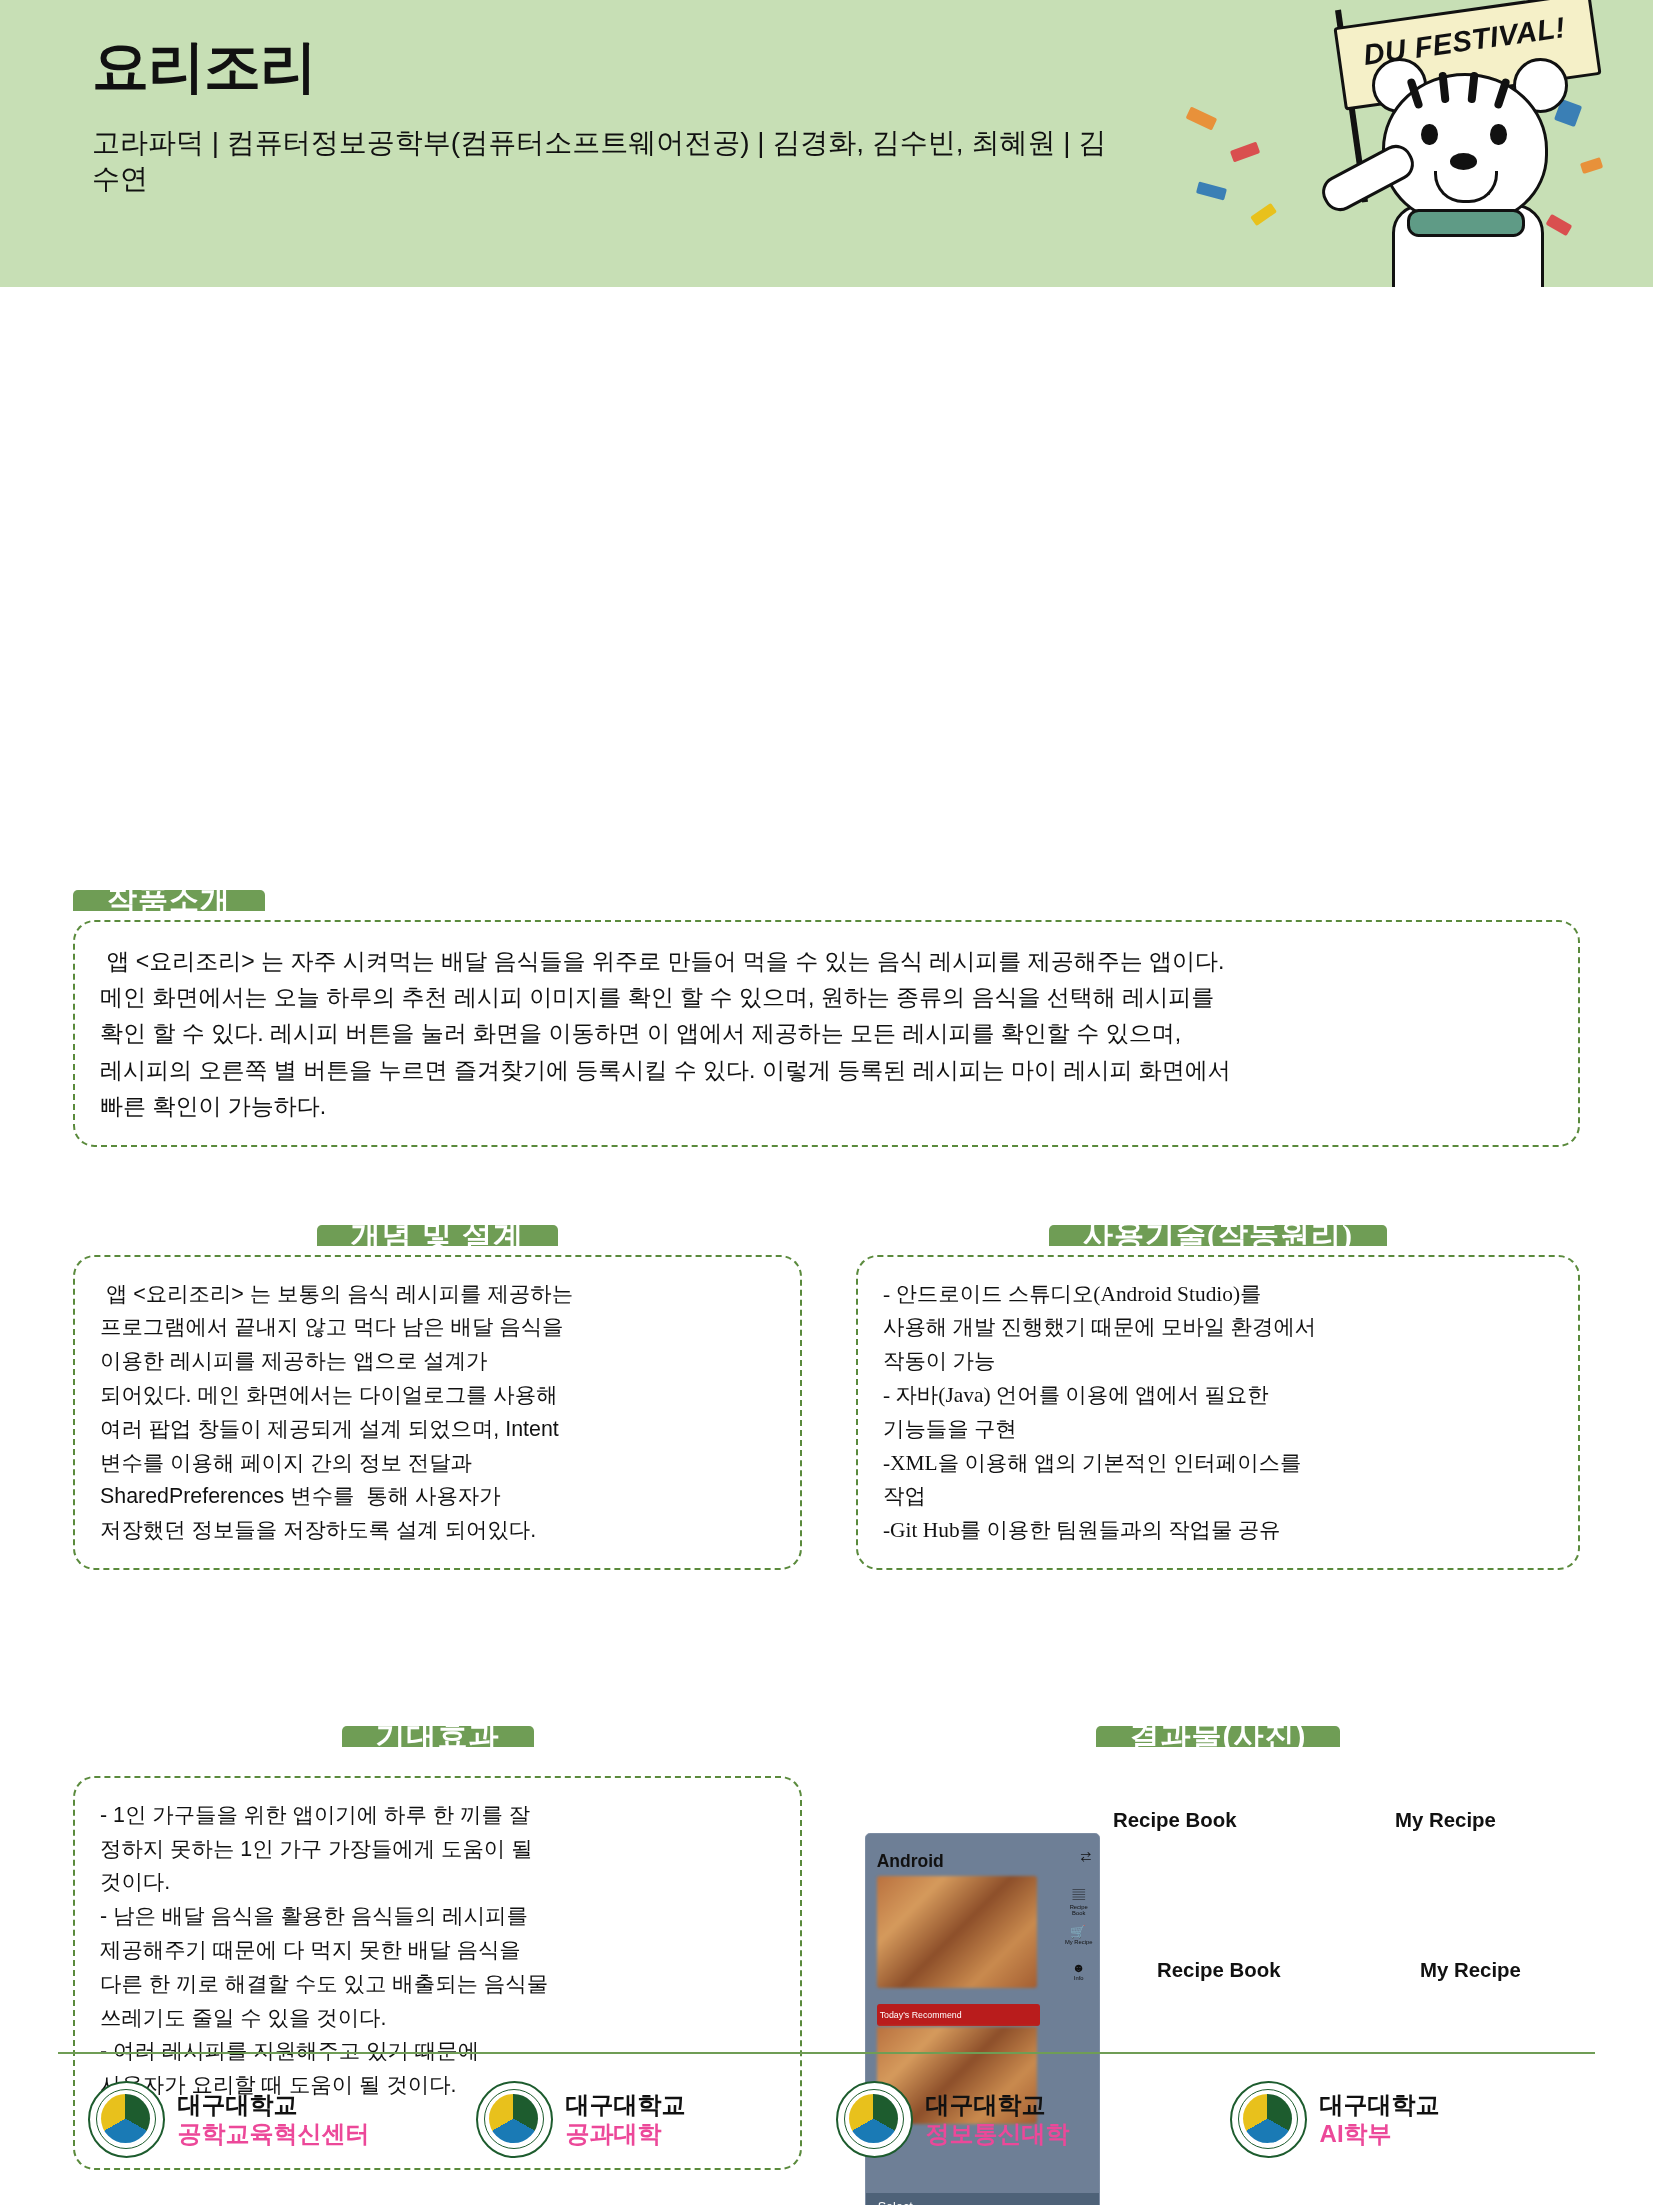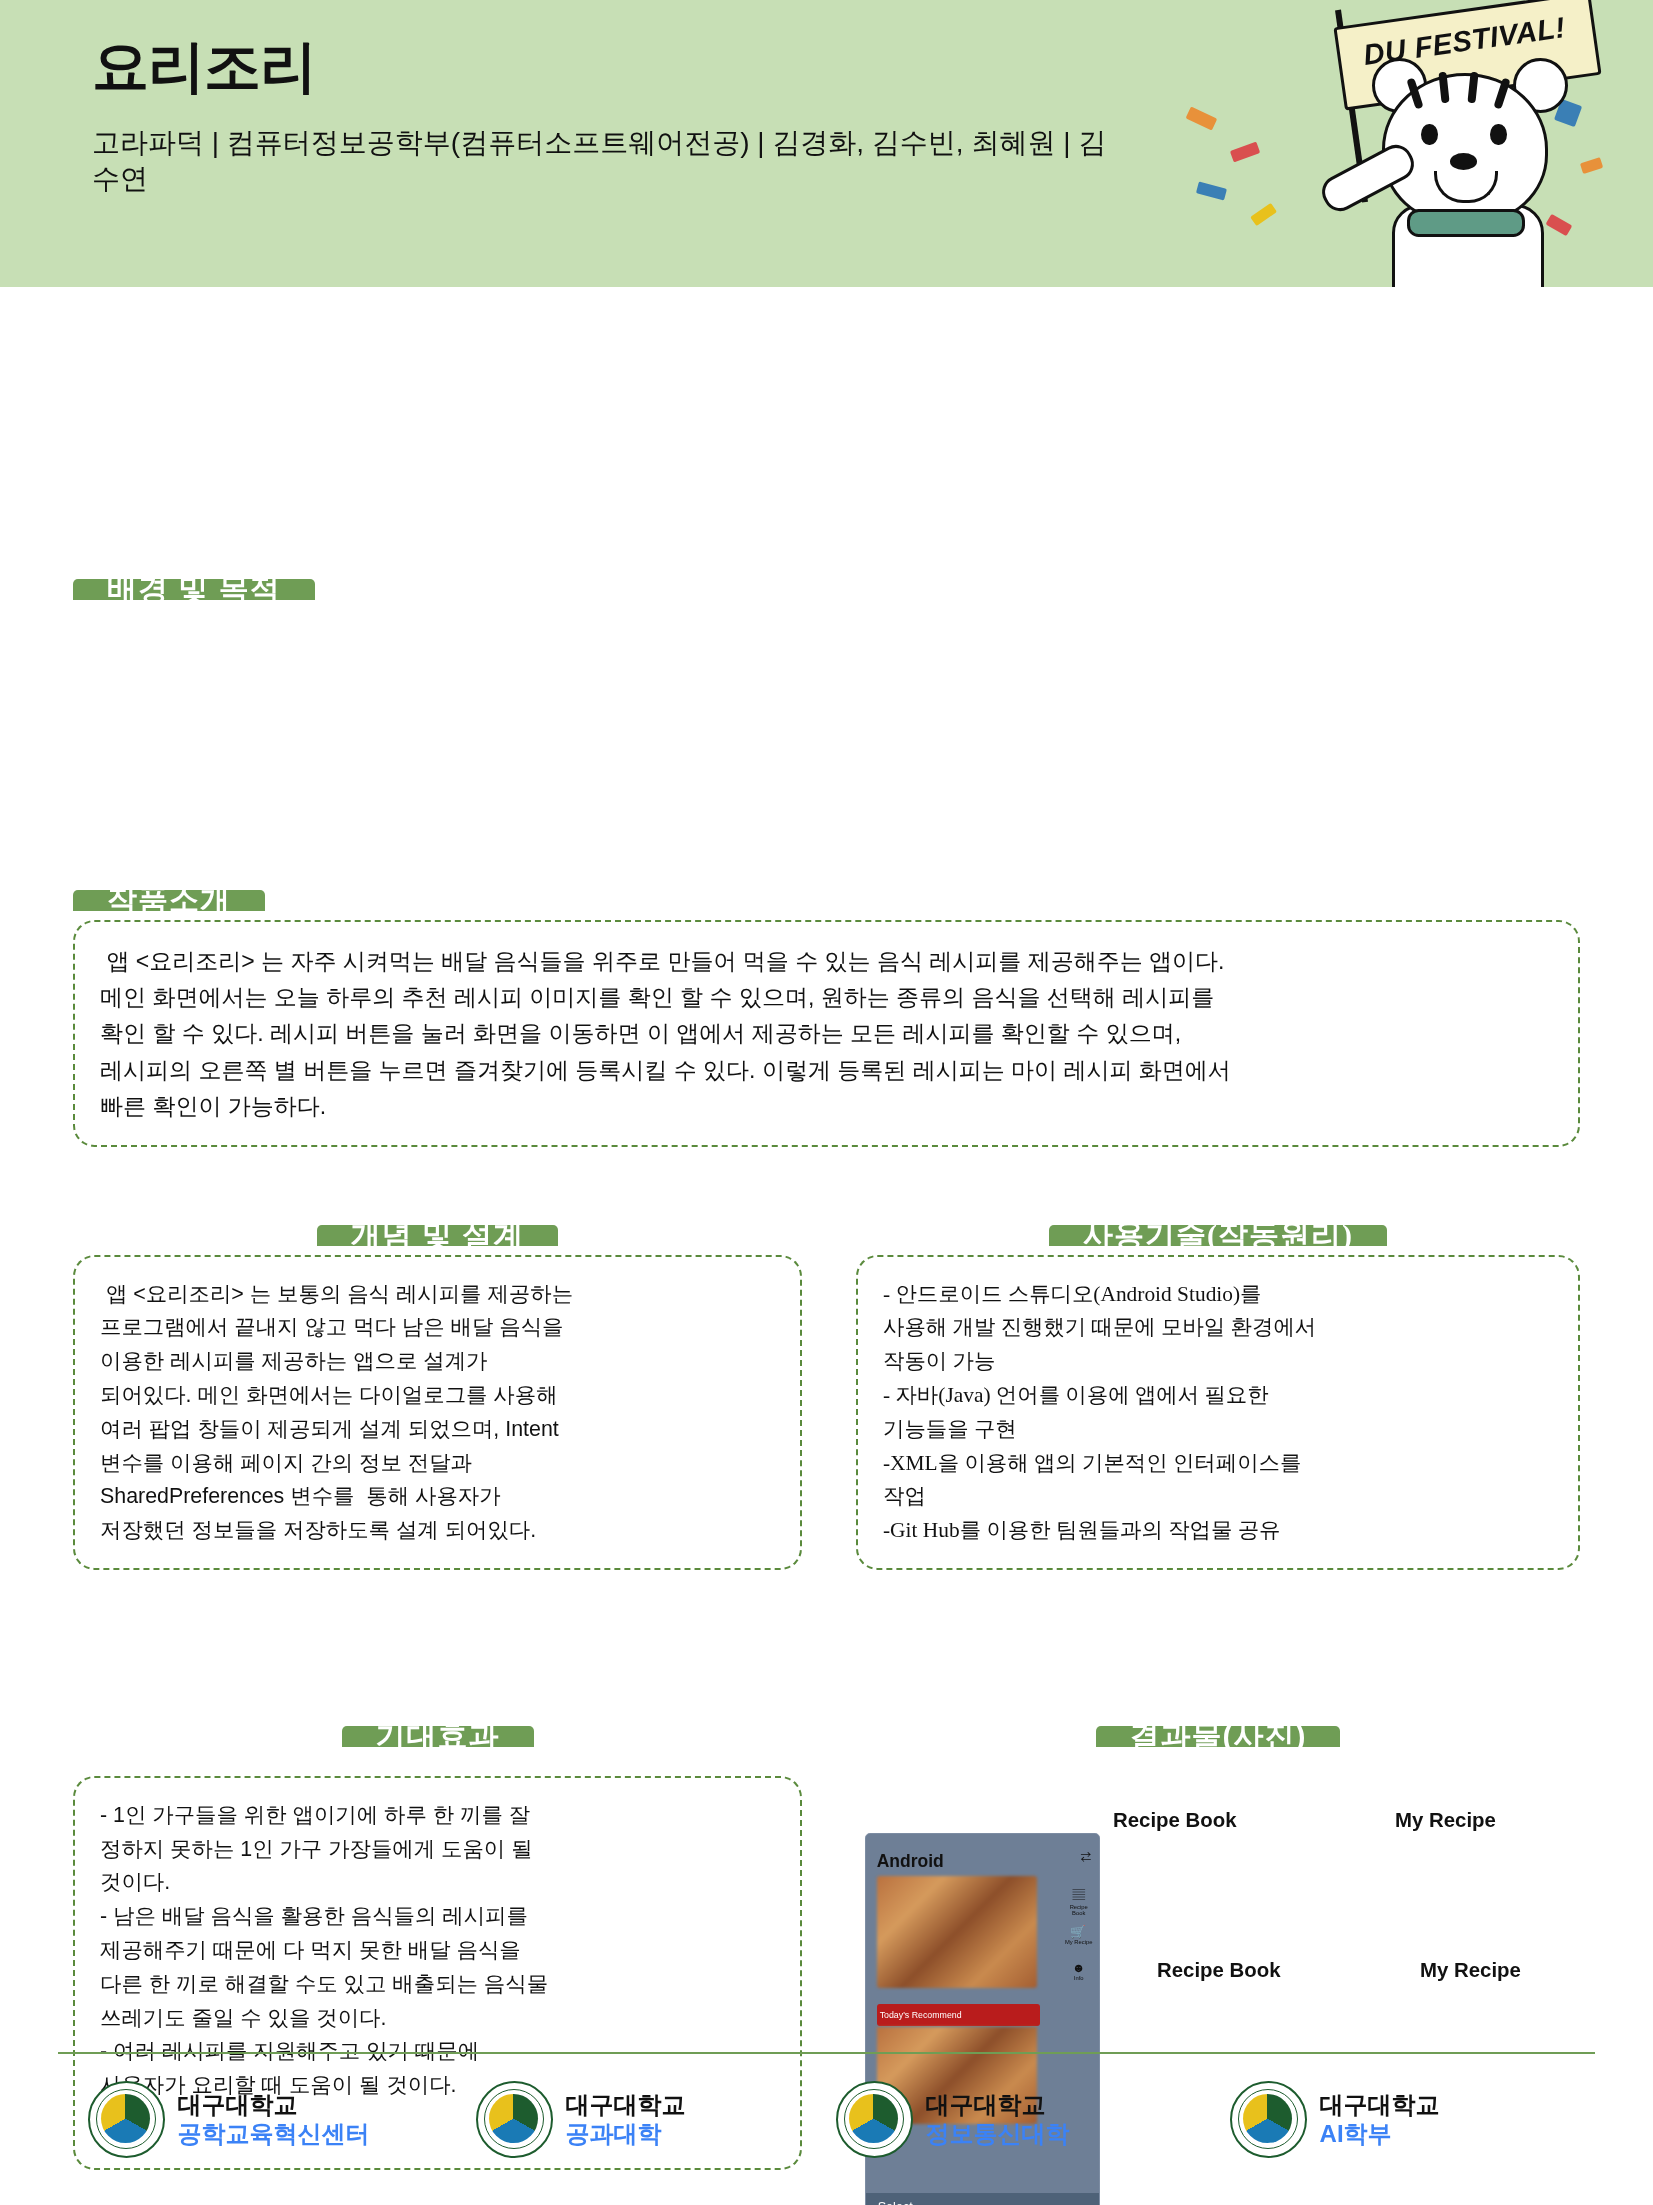--- a/index.html
+++ b/index.html
@@ -266,21 +266,21 @@
     border-radius: 50%;
     background: conic-gradient(#1d5c2e 0deg 120deg, #1a7ab5 120deg 240deg, #e8c11c 240deg 360deg);
   }
   .seal-ring {
     position: absolute; left: 5.8px; top: 5.8px;
     width: 58px; height: 58px;
     border-radius: 50%;
     border: 1px solid #1d5c2e;
   }
   .logo-l1 { font-size: 24px; font-weight: bold; color: #111; line-height: 1.18; }
-  .logo-l2 { font-size: 24px; font-weight: bold; color: #3b82f6; line-height: 1.18; }
+  .logo-l2 { font-size: 24px; font-weight: bold; color: #ec4899; line-height: 1.18; }
 </style>
 </head>
 <body>
 
 <div class="header">
   <h1 class="poster-title">요리조리</h1>
   <div class="poster-sub">고라파덕 | 컴퓨터정보공학부(컴퓨터소프트웨어전공) |
 김경화, 김수빈, 최혜원 | 김수연</div>
 
   <div class="mascot-wrap">
@@ -309,21 +309,20 @@
     <div class="tiger-nose"></div>
     <div class="tiger-mouth"></div>
     <div class="tiger-scarf"></div>
     <div class="tiger-arm"></div>
   </div>
 </div>
 
 <div class="content">
 
   <div class="block" style="left:73px; top:292px; width:1507px;">
-    <div class="sec-head-wrap"><span class="sec-head">배경 및 목적</span></div>
   </div>
 
   <div class="block" style="left:73px; top:603px; width:1507px;">
     <div class="sec-head-wrap"><span class="sec-head">작품소개</span></div>
     <div class="dashed-box" style="margin-top:8.8px; width:1507px; min-height:204px;">
       <div class="body-text"> 앱 &lt;요리조리&gt; 는 자주 시켜먹는 배달 음식들을 위주로 만들어 먹을 수 있는 음식 레시피를 제공해주는 앱이다.
 메인 화면에서는 오늘 하루의 추천 레시피 이미지를 확인 할 수 있으며, 원하는 종류의 음식을 선택해 레시피를
 확인 할 수 있다. 레시피 버튼을 눌러 화면을 이동하면 이 앱에서 제공하는 모든 레시피를 확인할 수 있으며,
 레시피의 오른쪽 별 버튼을 누르면 즐겨찾기에 등록시킬 수 있다. 이렇게 등록된 레시피는 마이 레시피 화면에서
 빠른 확인이 가능하다.</div>

